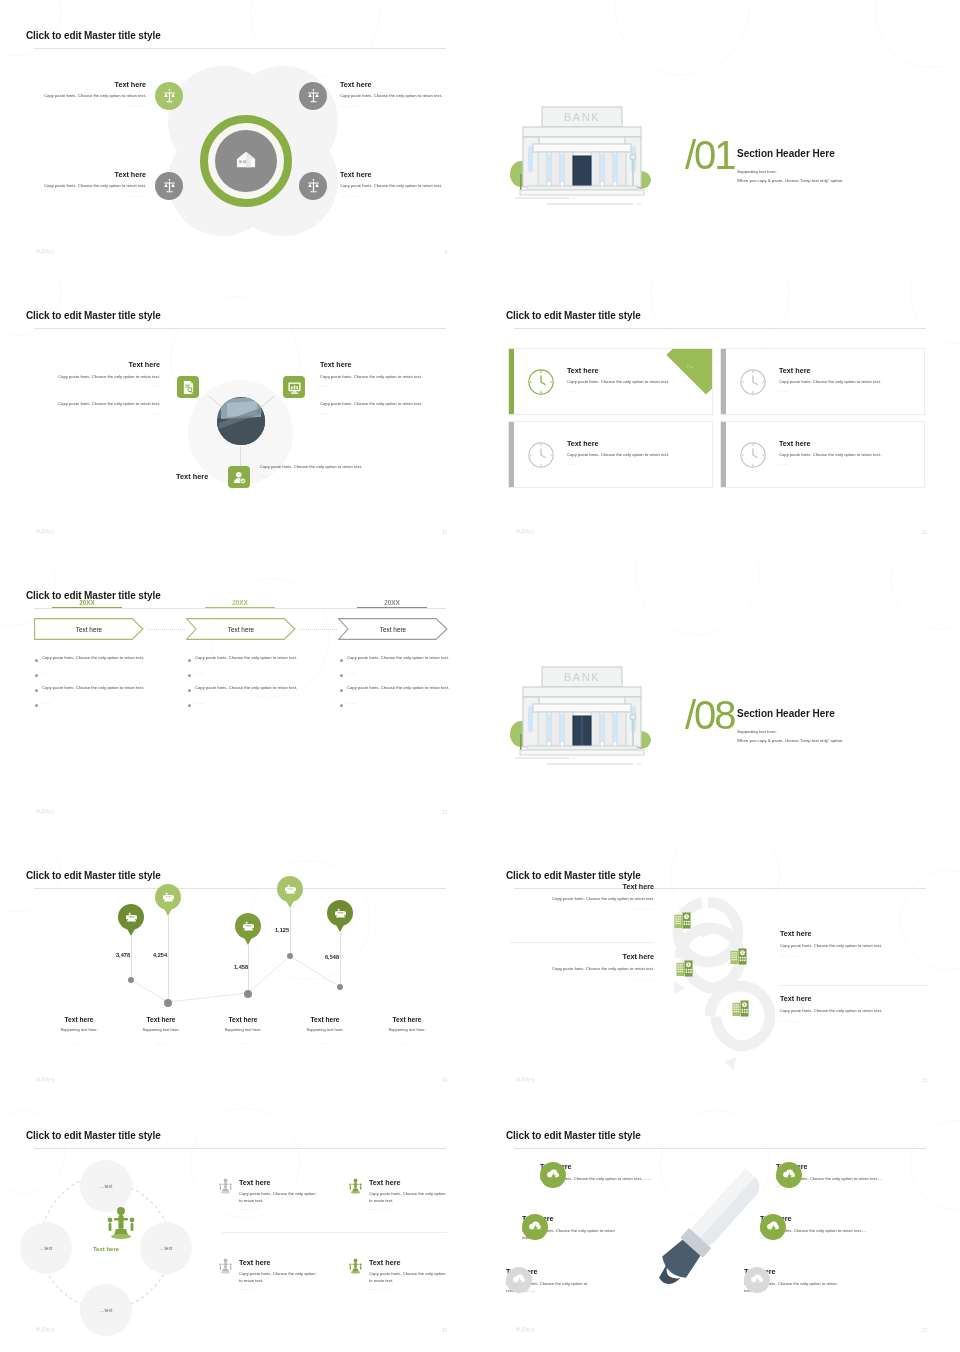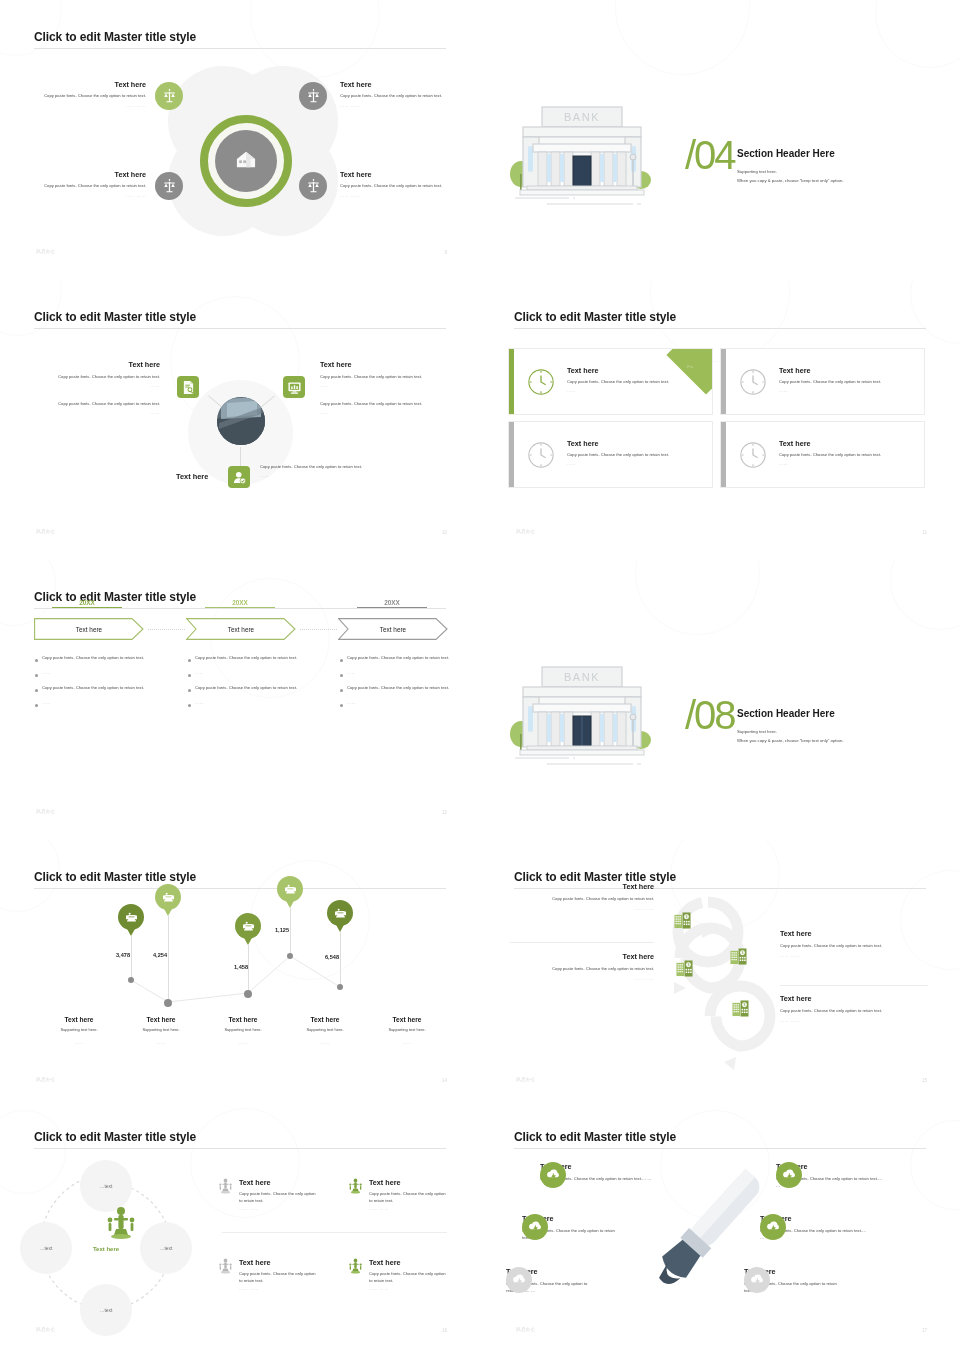--- a/index.html
+++ b/index.html
@@ -19,22 +19,22 @@
     grid-template-rows: 280px 280px 280px 260px 252px;
   }
   .slide {
     position: relative;
     background: #fff;
     overflow: hidden;
   }
   
   .s-title {
     position: absolute;
-    left: 34px; top: 30px;
-    font-size: 12px;
+    left: 26px; top: 30px;
+    font-size: 10px;
     font-weight: bold;
     color: #1b1b1b;
     letter-spacing: -0.1px;
     white-space: nowrap;
   }
   .s-rule {
     position: absolute;
     left: 34px; top: 48px;
     width: 412px; height: 1px;
     background: #e2e2e2;
@@ -325,21 +325,21 @@
         <circle cx="126" cy="57" r="3" fill="#e8eaeb" stroke="#c4c9cc" stroke-width="1"></circle>
         <rect x="125.3" y="60" width="1.4" height="26" fill="#c4c9cc"></rect>
 
         <line x1="8" y1="98" x2="62" y2="98" stroke="#e4e6e7" stroke-width="1.4"></line>
         <line x1="66" y1="98" x2="68" y2="98" stroke="#e4e6e7" stroke-width="1.4"></line>
         <line x1="40" y1="104" x2="126" y2="104" stroke="#e4e6e7" stroke-width="1.4"></line>
         <line x1="130" y1="104" x2="134" y2="104" stroke="#e4e6e7" stroke-width="1.4"></line>
       </svg>
     </div>
 
-    <div class="sec-num" style="left:205px;top:135px;">/04</div>
+    <div class="sec-num" style="left:205px;top:135px;">/01</div>
     <div class="sec-h" style="left:257px;top:148px;">Section Header Here</div>
     <div class="sec-s" style="left:257px;top:168px;">Supporting text here.</div>
     <div class="sec-s" style="left:257px;top:177px;">When you copy &amp; paste, choose "keep text only" option.</div>
   </div>
 
   <div class="slide">
     <div class="wm" style="left:-28px;top:-34px;width:90px;height:90px;"></div>
     <div class="wm" style="left:170px;top:16px;width:130px;height:130px;"></div>
     <div class="s-title">Click to edit Master title style</div>
     <div class="s-rule"></div>

